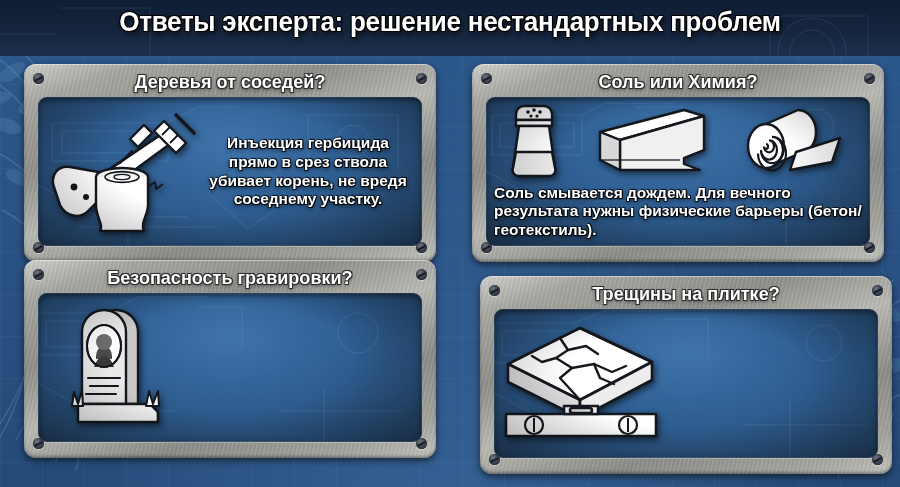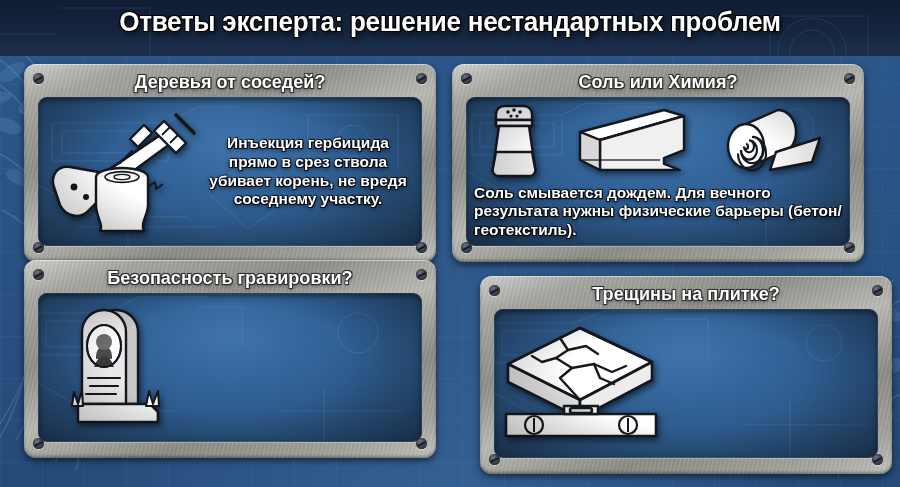--- a/index.html
+++ b/index.html
@@ -50,21 +50,21 @@
 
   
   .grid{
     position:absolute;left:24px;top:64px;
     width:752px;height:410px;
   }
   .card{
     position:absolute;width:412px;height:198px;
   }
   .card.c0{left:0;top:0;}
-  .card.c1{left:428px;top:0;}
+  .card.c1{left:448px;top:0;}
   .card.c2{left:0;top:196px;}
   .card.c3{left:456px;top:212px;}
 
   
   .frame{
     position:absolute;inset:0;
     border-radius:12px;
     background:
       linear-gradient(160deg,#cfcfcb 0%,#a6a6a1 12%,#8f8f8a 32%,#b9b9b4 50%,#8c8c87 70%,#a3a39e 88%,#c4c4bf 100%);
     box-shadow:

